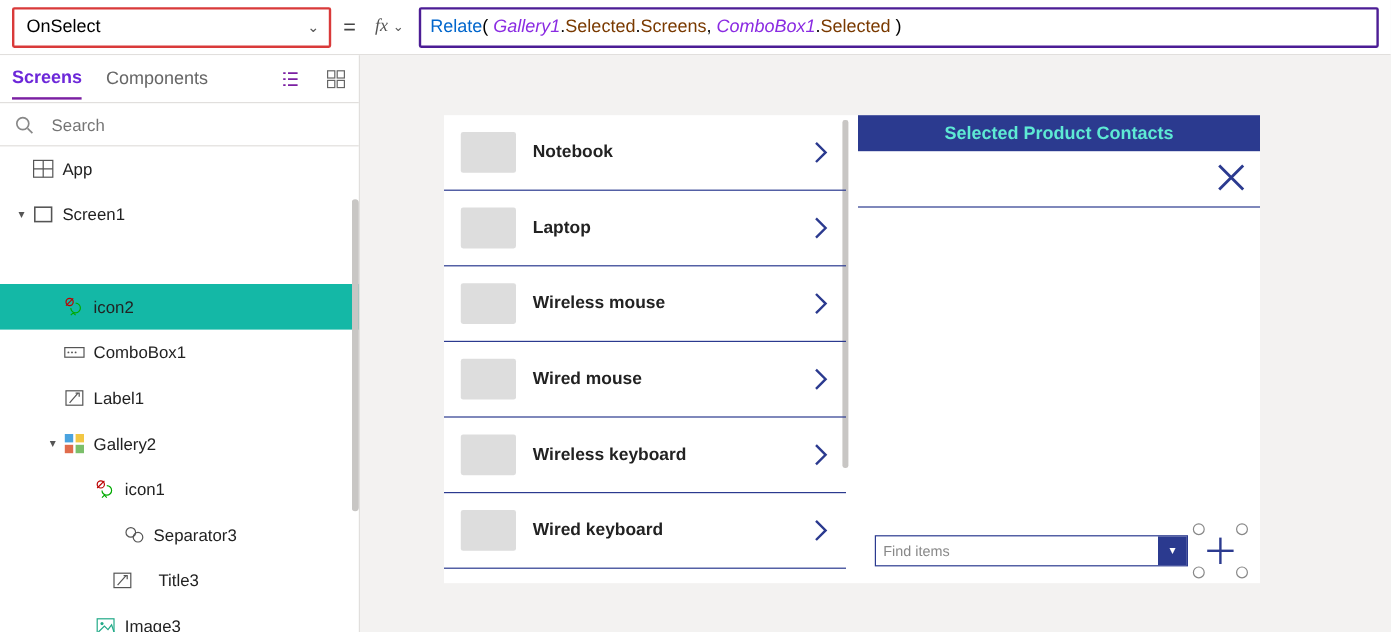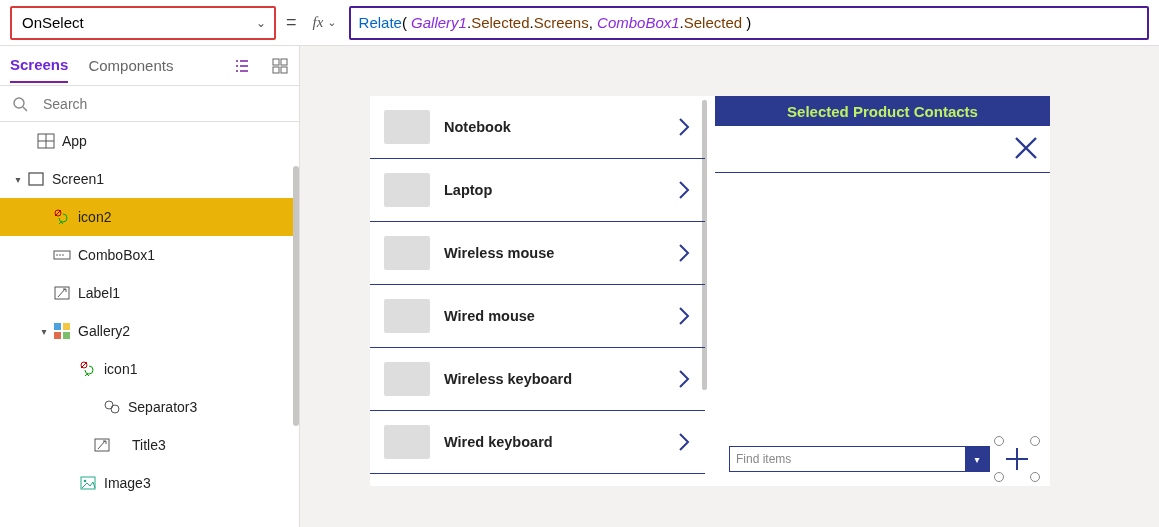--- a/index.html
+++ b/index.html
@@ -30,40 +30,40 @@
     .tabs .spacer { flex:1; }
     .tabs .ico { width:18px; height:18px; display:flex; align-items:center; justify-content:center; color:#555; cursor:pointer; }
 
     
     .search-row { display:flex; align-items:center; height:36px; padding:0 12px; border-bottom:1px solid #e1dfdd; gap:15px; color:#888; }
     .search-row input { border:none; outline:none; font-size:14px; flex:1; color:#555; background:transparent; }
 
     
     .tree { flex:1; overflow-y:auto; font-size:14px; color:#222; padding-bottom:10px; }
     .node { display:flex; align-items:center; height:38px; padding-left:0; cursor:pointer; }
-    .node.selected { background:#eab308; }
+    .node.selected { background:#14b8a6;margin-top:39px; }
     .node .caret { width:16px; text-align:center; color:#555; font-size:10px; }
     .node .nico { width:20px; height:20px; margin-right:6px; display:flex; align-items:center; justify-content:center; }
     .scrollbar-hint { position:absolute; right:0; top:120px; width:6px; height:260px; background:#c8c6c4; border-radius:3px; }
 
     
     .canvas { position:absolute; left:70px; top:50px; width:680px; height:390px; background:#fff; display:flex; }
     .canvas-scroll { position:absolute; left:332px; top:4px; width:5px; height:290px; background:#c8c6c4; border-radius:2px; }
 
     
     .gal { width:335px; border-right:0; }
     .gal-row { display:flex; align-items:center; height:63px; border-bottom:1px solid #2b3a8f; padding:0 14px; position:relative; }
     .gal-row:first-child { border-top:none; }
     .gal-img { width:46px; height:34px; background:#ddd; border-radius:2px; margin-right:14px; flex-shrink:0; }
     .gal-label { font-size:14.5px; font-weight:600; color:#222; flex:1; }
     .gal-chev { color:#2b3a8f; font-size:20px; }
 
     
     .detail { flex:1; margin-left:10px; display:flex; flex-direction:column; position:relative; }
-    .detail-header { background:#2b3a8f; color:#bef264; height:30px; display:flex; align-items:center; justify-content:center; font-size:15px; font-weight:600; }
+    .detail-header { background:#2b3a8f; color:#5eead4; height:30px; display:flex; align-items:center; justify-content:center; font-size:15px; font-weight:600; }
     .detail-x { position:absolute; right:10px; top:38px; color:#2b3a8f; cursor:pointer; }
     .detail-sep { height:1px; background:#2b3a8f; margin-top:46px; }
     .combo-row { position:absolute; bottom:8px; left:14px; right:14px; display:flex; align-items:center; gap:8px; }
     .combo { flex:1; height:26px; border:1px solid #2b3a8f; display:flex; align-items:center; font-size:12px; color:#888; }
     .combo .ph { flex:1; padding:0 6px; }
     .combo .dd { width:24px; height:100%; background:#2b3a8f; color:#fff; display:flex; align-items:center; justify-content:center; font-size:10px; }
     .add-icon { position:relative; width:38px; height:38px; }
     .add-icon .plus-h { position:absolute; left:8px; right:8px; top:18px; height:2px; background:#2b3a8f; }
     .add-icon .plus-v { position:absolute; top:8px; bottom:8px; left:18px; width:2px; background:#2b3a8f; }
     .add-icon .c { position:absolute; width:10px; height:10px; border:1px solid #888; background:#fff; border-radius:50%; }
@@ -112,21 +112,21 @@
 
     <div class="search-row">
       <svg width="16" height="16" viewBox="0 0 16 16">
           <circle cx="7" cy="7" r="5" fill="none" stroke="#888" stroke-width="1.4"></circle>
           <line x1="11" y1="11" x2="15" y2="15" stroke="#888" stroke-width="1.4"></line>
         </svg>
       <input placeholder="Search" style="">
     </div>
 
     <div class="tree" id="tree">
-        <div class="node" style="padding-left: 20px;">
+        <div class="node" style="padding-left: 10px;">
           <span class="caret"></span>
           <span class="nico">
             <svg width="18" height="18" viewBox="0 0 18 18">
               <rect x="1" y="2" width="16" height="14" fill="none" stroke="#555"></rect>
               <line x1="9" y1="2" x2="9" y2="16" stroke="#555"></line>
               <line x1="1" y1="9" x2="17" y2="9" stroke="#555"></line>
             </svg>
           </span>
           <span>App</span>
         </div>

